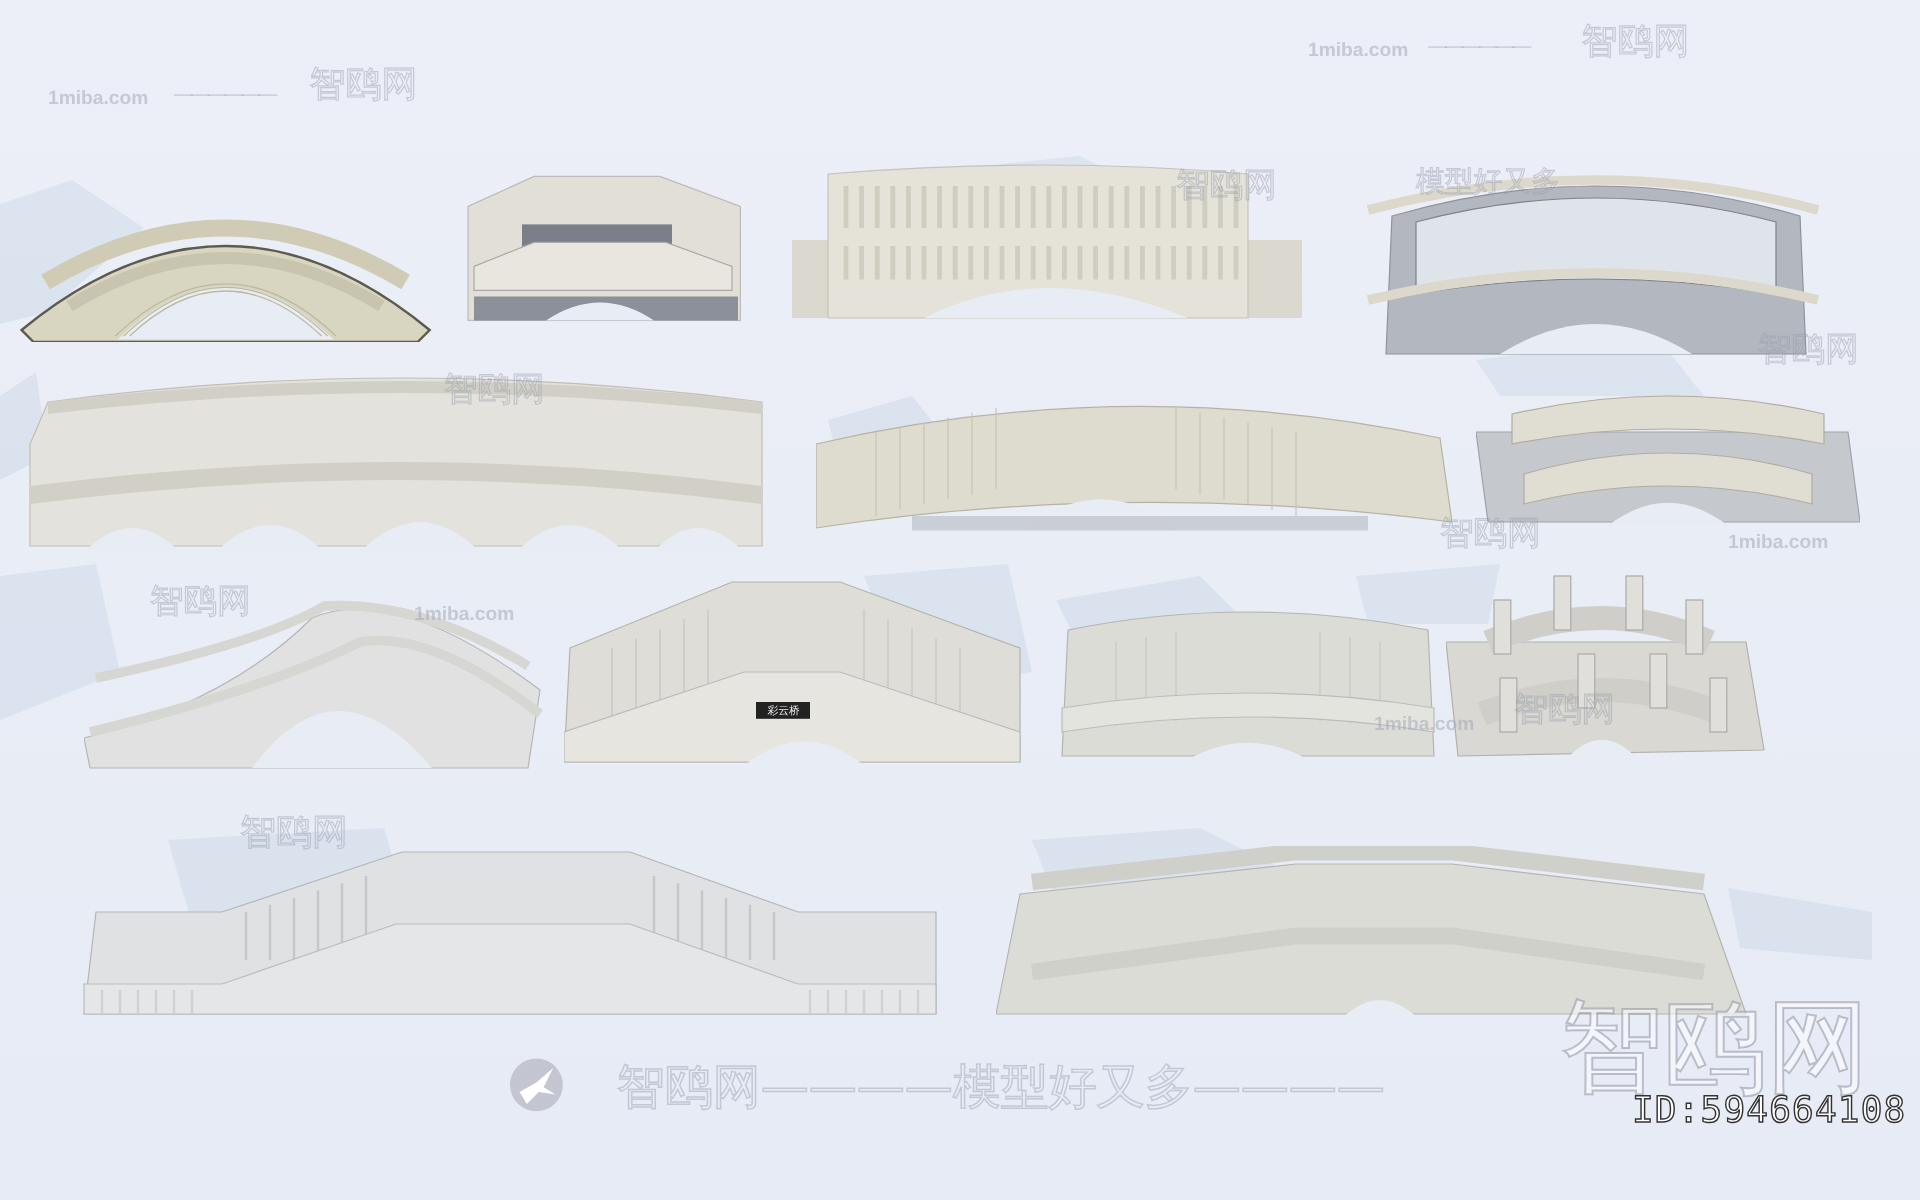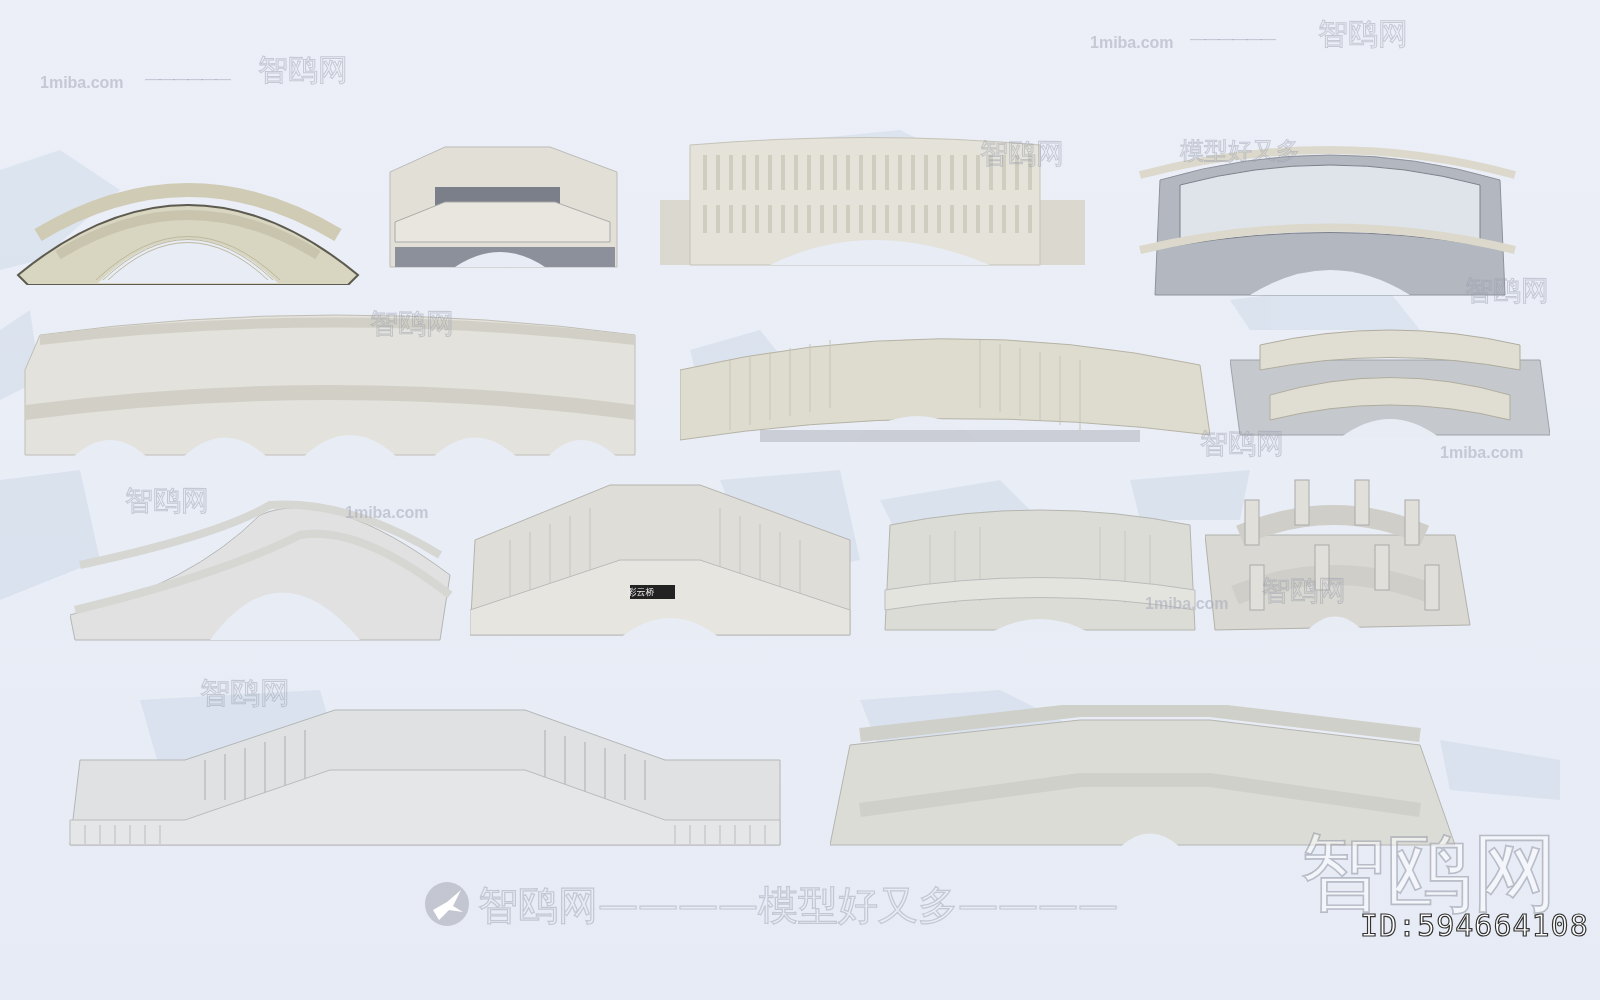--- a/index.html
+++ b/index.html
@@ -3,21 +3,21 @@
 <meta charset="utf-8">
 <style>
   html,body{margin:0;padding:0;}
   body{width:1600px;height:1000px;overflow:hidden;position:relative;
     background:linear-gradient(180deg,#eceff7 0%,#e9edf6 50%,#e6ebf5 100%);
     font-family:"DejaVu Sans",sans-serif;}
   .scene{position:absolute;left:0;top:0;width:1600px;height:1000px;}
   .wm{position:absolute;color:transparent;-webkit-text-stroke:1px rgba(150,155,170,0.45);white-space:nowrap;pointer-events:none;}
   .wm-small{font-size:16px;color:rgba(165,170,185,0.55);-webkit-text-stroke:0;font-family:"Liberation Sans",sans-serif;font-weight:bold;margin-top:12px;}
   .wm-cn{font-size:30px;}
-  .wm-bottom{font-size:40px;-webkit-text-stroke:1.2px rgba(170,175,190,0.6);}
+  .wm-bottom{font-size:40px;margin-left:36px;-webkit-text-stroke:1.2px rgba(170,175,190,0.6);}
   .wm-big{font-size:86px;-webkit-text-stroke:1.6px rgba(140,145,160,0.55);color:rgba(255,255,255,0.5);}
   .wm-id{font-size:30px;color:#ffffff;-webkit-text-stroke:1.2px #333;font-family:"DejaVu Sans Mono",monospace;letter-spacing:1px;}
   .logo{position:absolute;width:44px;height:44px;border-radius:50%;background:rgba(160,162,172,0.5);}
   .bridge{position:absolute;}
   .bridge svg{display:block;width:100%;height:100%;}
 </style>
 </head>
 <body>
 
 <div class="scene">
@@ -133,21 +133,21 @@
   <div class="bridge" style="left:470px;top:480px;width:385px;height:160px">
     <svg viewBox="0 0 385 160">
       <path d="M5,60 L140,5 L230,5 L380,60 L380,155 L0,155Z" fill="#deddd8" stroke="#b5b3ad"></path>
       <g stroke="#c6c5bf" stroke-width="1">
         <path d="M40,60 V130 M60,52 V130 M80,44 V130 M100,36 V130 M120,28 V130 M250,28 V130 M270,36 V130 M290,44 V130 M310,52 V130 M330,60 V130"></path>
       </g>
       <path d="M0,130 L150,80 L230,80 L380,130 L380,155 L0,155Z" fill="#e6e5e0" stroke="#bbb"></path>
       <path d="M150,158 Q200,118 250,158Z" fill="#e8ecf4"></path>
       <rect x="160" y="105" width="45" height="14" fill="#222"></rect>
     </svg>
-    <div style="position:absolute;left:151px;top:106px;width:40px;font-size:9px;color:#eee;text-align:center;font-family:'DejaVu Sans',sans-serif">彩云桥</div>
+    <div style="position:absolute;left:163px;top:106px;width:40px;font-size:9px;color:#eee;text-align:center;font-family:'DejaVu Sans',sans-serif">彩云桥</div>
   </div>
 
   <div class="bridge" style="left:880px;top:495px;width:320px;height:140px">
     <svg viewBox="0 0 320 140">
       <path d="M10,30 Q160,0 310,30 L315,135 L5,135Z" fill="#dcdcd7" stroke="#b5b5b0"></path>
       <g stroke="#c8c8c3" stroke-width="1">
         <path d="M50,40 V110 M75,36 V108 M100,32 V106 M220,32 V106 M245,36 V108 M270,40 V110"></path>
       </g>
       <path d="M5,95 Q160,70 315,95 L315,115 Q160,90 5,115Z" fill="#e4e4df" stroke="#bbb"></path>
       <path d="M110,138 Q160,110 210,138Z" fill="#e8ecf4"></path>

